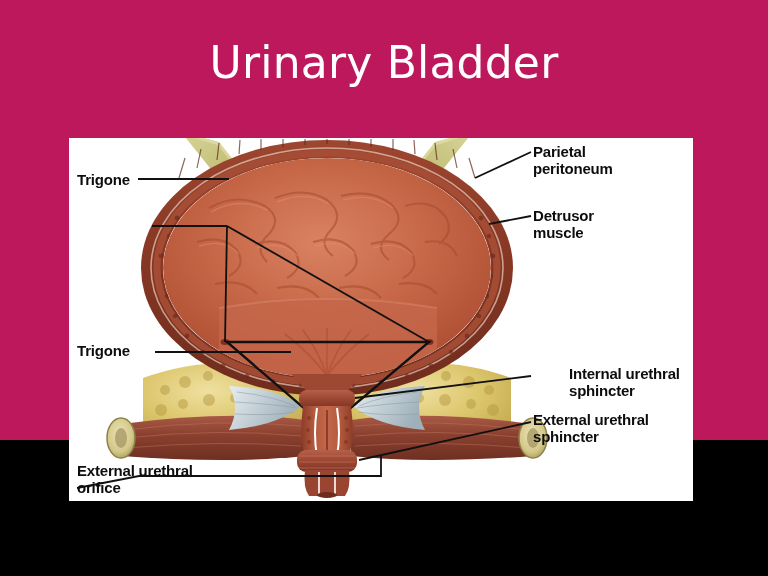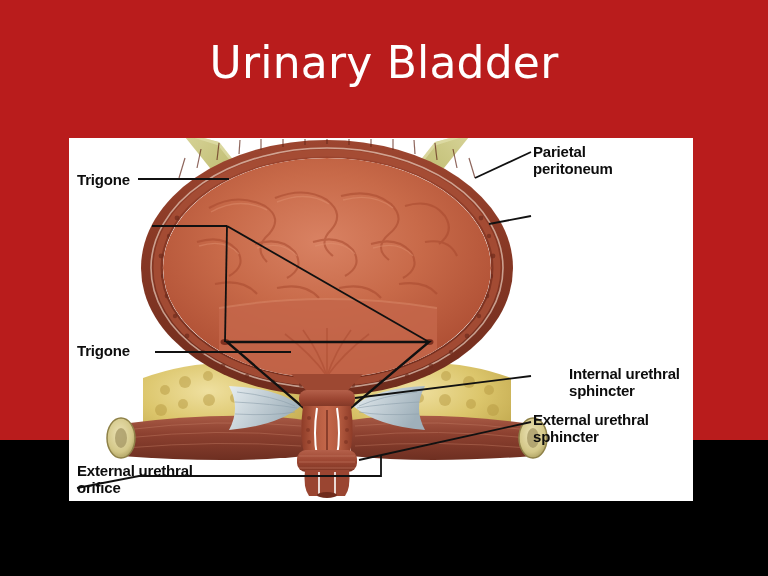--- a/index.html
+++ b/index.html
@@ -10,21 +10,21 @@
   body {
     width: 768px;
     height: 576px;
     overflow: hidden;
     font-family: "Liberation Sans", sans-serif;
   }
   .slide {
     position: relative;
     width: 768px;
     height: 440px;
-    background: #b91c1c;
+    background: #be185d;
   }
   .slide-title {
     position: absolute;
     left: 0;
     top: 36px;
     width: 768px;
     text-align: center;
     color: #ffffff;
     font-family: "DejaVu Sans", sans-serif;
     font-size: 44px;
@@ -371,20 +371,22 @@
 
 
     <div class="callout c-trigone">Trigone</div>
 
     <div class="callout c-ext-orifice">External urethral
 orifice</div>
 
     <div class="callout c-parietal">Parietal
 peritoneum</div>
 
+    <div class="callout c-detrusor">Detrusor
+muscle</div>
 
     <div class="callout c-int-sphincter">Internal urethral
 sphincter</div>
 
     <div class="callout c-ext-sphincter">External urethral
 sphincter</div>
 
   </div>
 </div>
 

